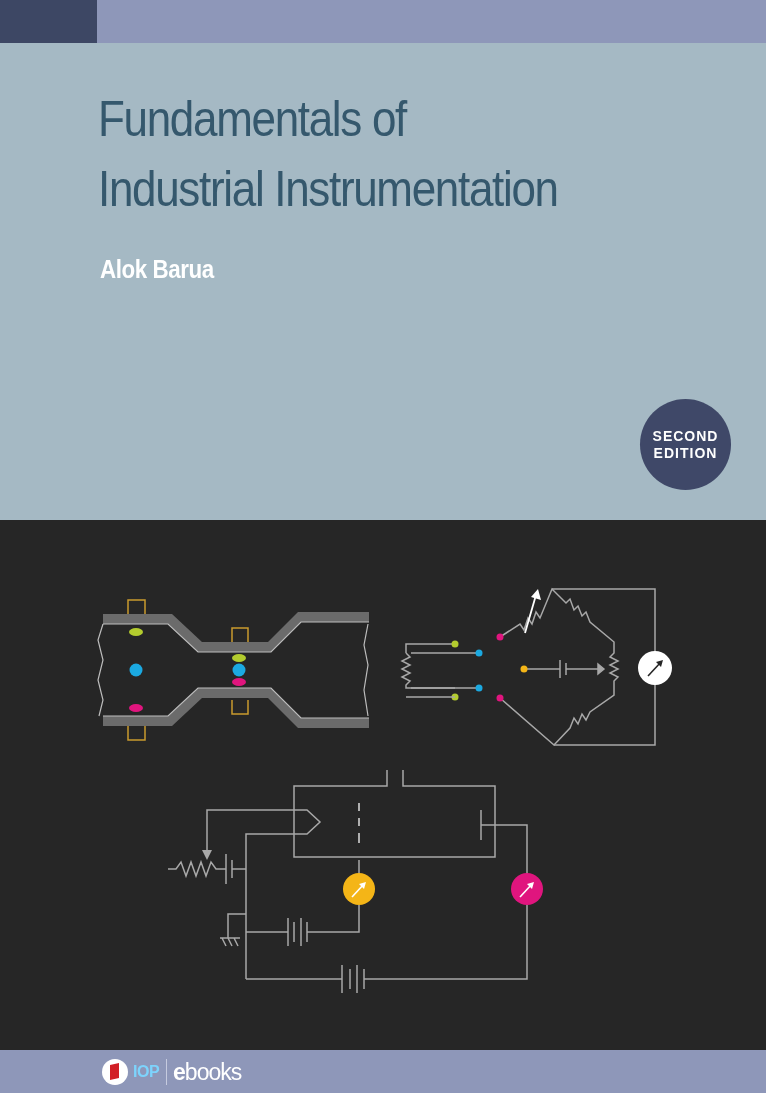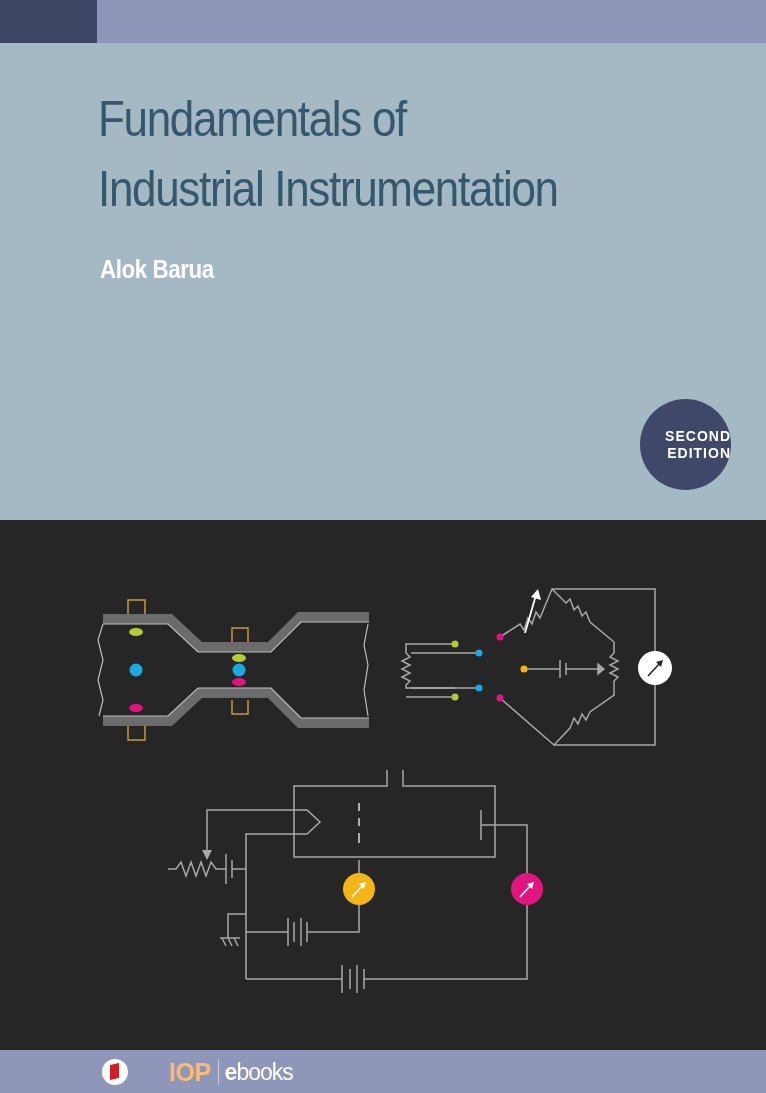--- a/index.html
+++ b/index.html
@@ -2,29 +2,29 @@
 <html><head>
 <meta charset="utf-8">
 <style>
   html, body { margin: 0; padding: 0; }
   body { width: 766px; height: 1093px; position: relative; overflow: hidden; font-family: "Liberation Sans", sans-serif; background: #262626; }
   .top-strip { position: absolute; left: 0; top: 0; width: 766px; height: 43px; background: #8e97b9; }
   .top-strip-block { position: absolute; left: 0; top: 0; width: 97px; height: 43px; background: #3d4764; }
   .title-panel { position: absolute; left: 0; top: 43px; width: 766px; height: 477px; background: #a5b9c4; }
   .title { position: absolute; left: 98px; top: 84px; margin: 0; font-family: "Liberation Sans", sans-serif; font-weight: 400; font-size: 50px; line-height: 70px; color: #35586d; letter-spacing: -1.5px; transform: scaleX(0.88); transform-origin: left top; white-space: nowrap; }
   .author { position: absolute; left: 100px; top: 254px; font-weight: 700; font-size: 26px; color: #ffffff; letter-spacing: -0.5px; transform: scaleX(0.86); transform-origin: left top; white-space: nowrap; }
-  .edition-badge { position: absolute; left: 640px; top: 399px; width: 91px; height: 91px; border-radius: 50%; background: #3f4868; display: flex; flex-direction: column; align-items: flex-end; justify-content: center; }
+  .edition-badge { position: absolute; left: 640px; top: 399px; width: 91px; height: 91px; border-radius: 50%; background: #3f4868; display: flex; flex-direction: column; align-items: center; justify-content: center; }
   .edition-badge span { color: #fff; font-weight: 700; font-size: 14px; line-height: 17px; letter-spacing: 1px; }
   .art-panel { position: absolute; left: 0; top: 520px; width: 766px; height: 530px; background: #262626; }
   .art-panel svg { position: absolute; left: 0; top: 0; }
   .footer { position: absolute; left: 0; top: 1050px; width: 766px; height: 43px; background: #8e97b9; }
   .logo { position: absolute; left: 102px; top: 1056px; height: 32px; display: flex; align-items: center; }
   .logo-mark { width: 26px; height: 26px; border-radius: 50%; background: #fff; position: relative; margin-right: 5px; }
   .logo-mark::after { content: ""; position: absolute; left: 8px; top: 5px; width: 9px; height: 15px; background: #d21f26; transform: skewY(-12deg); }
-  .logo-iop { color: #fdba74; font-weight: 700; font-size: 25px; letter-spacing: -0.5px; margin-left: 36px; }
+  .logo-iop { color: #7dd3fc; font-weight: 700; font-size: 16px; letter-spacing: -0.5px; }
   .logo-sep { width: 1px; height: 26px; background: #c6cbdf; margin: 0 6px 0 7px; }
   .logo-ebooks { color: #fff; font-size: 23px; letter-spacing: -1px; }
   .logo-ebooks b { font-weight: 700; }
 </style>
 </head>
 <body>
 
 <div class="top-strip">
   <div class="top-strip-block"></div>
 </div>

